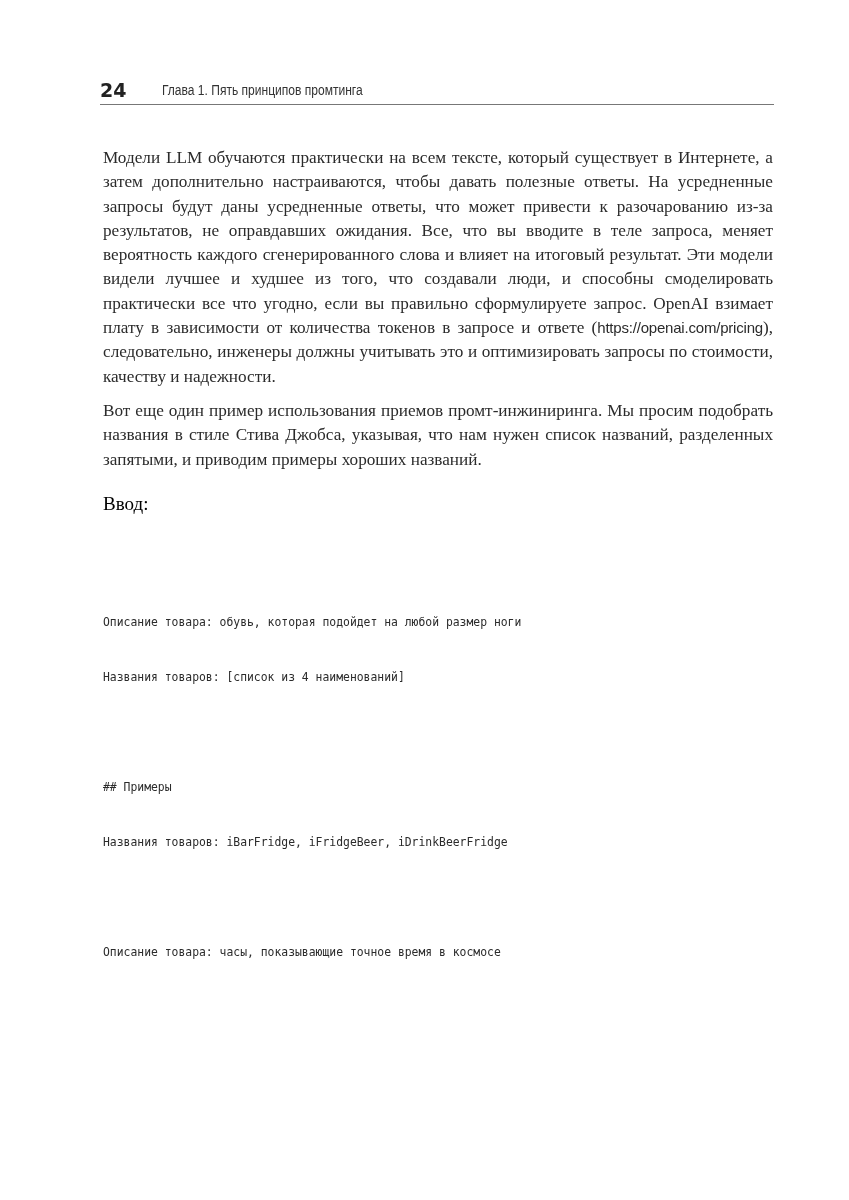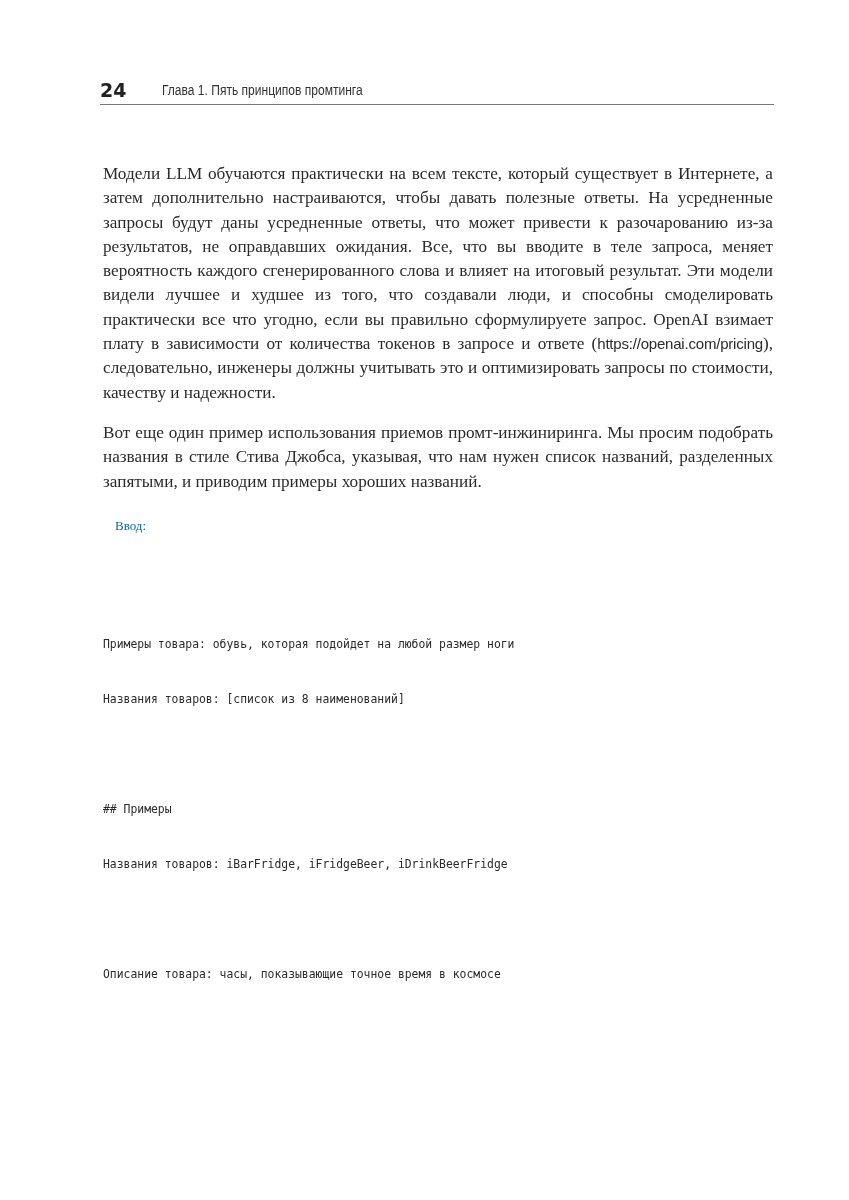--- a/index.html
+++ b/index.html
@@ -52,35 +52,35 @@
       position: absolute;
       left: 103px;
       top: 146px;
       width: 670px;
     }
     .para {
       font-family: "Liberation Serif", serif;
       font-size: 17.2px;
       line-height: 24.3px;
       color: #2b2b2b;
-      margin: 16px 0 10px 0;
+      margin: 0 0 10px 0;
       text-align: justify;
       text-align-last: left;
       hyphens: manual;
     }
     .para .link {
       font-family: "Liberation Sans", sans-serif;
       font-size: 15px;
       letter-spacing: -0.2px;
     }
     .label {
       font-family: "Liberation Serif", serif;
-      font-size: 13px;
-      color: #0369a1;
-      margin: 20px 0 6px 12px;
+      font-size: 19px;
+      color: #000000;
+      margin: 20px 0 6px 0;
       line-height: 24px;
     }
     .code {
       font-family: "DejaVu Sans Mono", monospace;
       font-size: 11.4px;
       line-height: 18.3px;
       color: #2b2b2b;
       white-space: pre;
       margin: 0;
     }
@@ -98,22 +98,22 @@
 
 <div class="content">
 
   <p class="para"><span>Модели LLM обучаются практически на всем тексте, который существует в Интернете, а затем дополнительно настраиваются, чтобы давать полезные ответы. На усредненные запросы будут даны усредненные ответы, что может привести к разочарованию из-за результатов, не оправдавших ожидания. Все, что вы вводите в теле запроса, меняет вероятность каждого сгенерированного слова и влияет на итоговый результат. Эти модели видели лучшее и худшее из того, что создавали люди, и способны смоделировать практически все что угодно, если вы правильно сформулируете запрос. OpenAI взимает плату в за­висимости от количества токенов в запросе и ответе (</span><span class="link">https://openai.com/pricing</span><span>), следовательно, инженеры должны учитывать это и оптимизировать запросы по стоимости, качеству и надежности.</span></p>
 
   <p class="para">Вот еще один пример использования приемов промт-инжиниринга. Мы просим подобрать названия в стиле Стива Джобса, указывая, что нам нужен список на­званий, разделенных запятыми, и приводим примеры хороших названий.</p>
 
   <div class="label">Ввод:</div>
   <div class="code">
     <span class="code-gap"></span>
-    <span class="code-line">Примеры товара: обувь, которая подойдет на любой размер ноги</span>
-    <span class="code-line">Названия товаров: [список из 8 наименований]</span>
+    <span class="code-line">Описание товара: обувь, которая подойдет на любой размер ноги</span>
+    <span class="code-line">Названия товаров: [список из 4 наименований]</span>
     <span class="code-gap"></span>
     <span class="code-line">## Примеры</span>
     <span class="code-line">Названия товаров: iBarFridge, iFridgeBeer, iDrinkBeerFridge</span>
     <span class="code-gap"></span>
     <span class="code-line">Описание товара: часы, показывающие точное время в космосе</span>
     
     
     
     
   </div>

